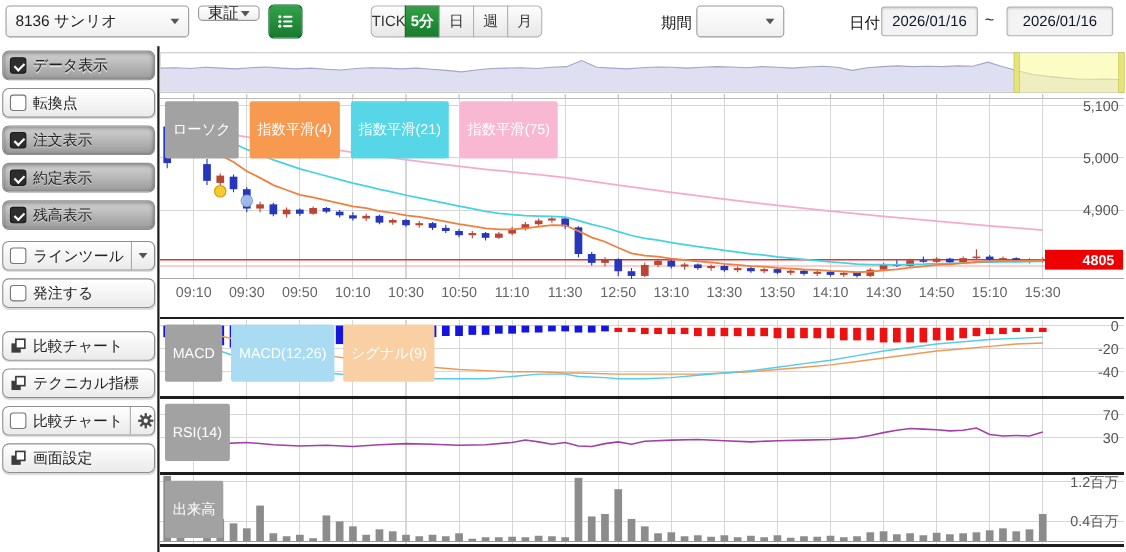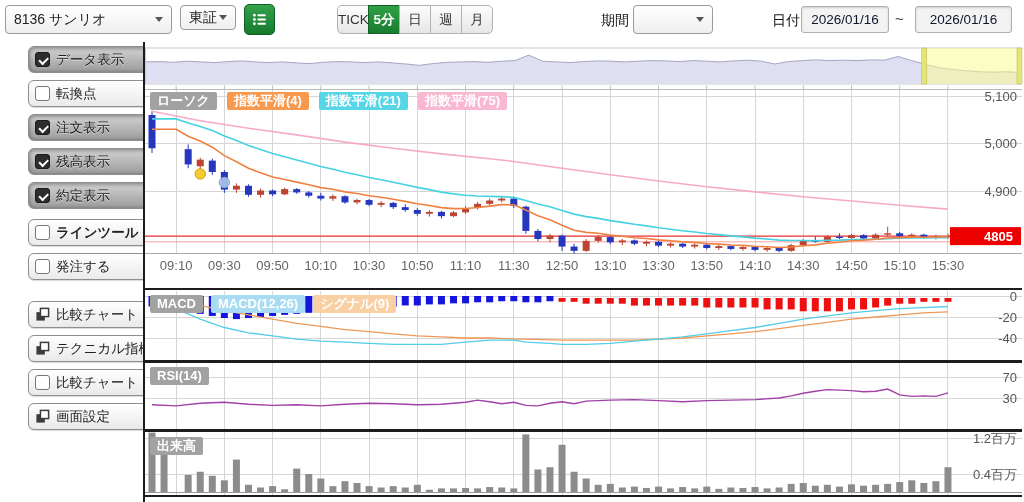--- a/index.html
+++ b/index.html
@@ -22,43 +22,43 @@
   .tf:first-child{border-radius:5px 0 0 5px;margin-left:0;}
   .tf:last-child{border-radius:0 5px 5px 0;}
   .tf.active{background:linear-gradient(#2fa045,#197c2e);color:#fff;border-color:#145f25;font-weight:bold;}
   .lbl{font-size:14px;color:#111;}
   .date-input{background:#f3f3f3;border:1px solid #b0b0b0;border-radius:3px;
       box-shadow:inset 0 1px 2px rgba(0,0,0,.15);display:flex;align-items:center;justify-content:center;
       font-size:13.5px;color:#0f172a;box-sizing:border-box;cursor:text;}
   .tilde{font-size:15px;color:#333;}
 
   
-  .sidebar{position:absolute;left:0;top:42px;width:143px;bottom:0;background:#fff;padding-top:2px;box-sizing:border-box;padding-left:26px;}
+  .sidebar{position:absolute;left:0;top:42px;width:143px;bottom:0;background:#fff;padding-top:2px;box-sizing:border-box;}
   .sbtn{display:flex;align-items:center;gap:6px;width:139px;height:27px;margin:7px 0 0 2px;
         border:1px solid #8e8e8e;border-radius:6px;padding:0 6px;font-size:13.5px;color:#222;
         cursor:pointer;font-family:inherit;box-sizing:border-box;
         background:linear-gradient(#ffffff,#eaeaea);box-shadow:0 1px 1px rgba(0,0,0,.15);}
   .sbtn:first-child{margin-top:2px;}
   .sbtn.on{background:linear-gradient(#d4d4d4,#9b9b9b);box-shadow:inset 0 1px 4px rgba(0,0,0,.45);
         text-shadow:0 1px 0 rgba(255,255,255,.55);}
-  .sbtn.gap1{margin-top:10px;font-weight:bold;}
+  .sbtn.gap1{margin-top:10px;}
   .sbtn.gap2{margin-top:21px;}
   .cb{width:15px;height:15px;border:1px solid #777;border-radius:3px;background:#fff;position:relative;flex:none;box-sizing:border-box;}
   .cb.on{background:#2d2d2d;border-color:#1a1a1a;}
   .cb.on::after{content:"";position:absolute;left:2.5px;top:3.5px;width:7px;height:3.5px;
         border-left:2px solid #fff;border-bottom:2px solid #fff;transform:rotate(-45deg);}
   .sbl{white-space:nowrap;}
   .split-end{margin-left:auto;border-left:1px solid #aaa;align-self:stretch;display:flex;align-items:center;padding-left:6px;}
   .winic{flex:none;}
 
   
   .chart-wrap{position:absolute;left:143px;top:42px;width:879px;height:460px;border-left:2px solid #1b1b1b;background:#fff;}
   .chart-wrap svg{display:block;}
   .legend{position:absolute;display:flex;gap:10px;pointer-events:none;}
-  .badge{color:#fff;font-size:13px;font-weight:bold;padding:1px 7px;border-radius:2px;white-space:nowrap;line-height:16px;}
+  .badge{color:#fff;font-size:13px;font-weight:normal;padding:18px 7px;border-radius:2px;white-space:nowrap;line-height:16px;}
   .b-gray{background:#a2a2a2;}
   .b-ema9{background:#f79a50;}
   .b-ema21{background:#56d6e6;}
   .b-ema75{background:#f8b8d2;}
   .b-macd12{background:#a9dcf2;}
   .b-sig{background:#f9cfa4;}
   svg text{font-family:"Liberation Sans","DejaVu Sans",sans-serif;}
 </style>
 </head>
 <body>
@@ -92,21 +92,21 @@
   </defs>
 </svg>
 
 <div class="app">
 
   <div class="topbar">
     <div class="sel abs" style="left:5px;top:5px;width:167px;height:29px;">
       <span>8136 サンリオ</span>
       <span class="caret"></span>
     </div>
-    <div class="sel abs" style="left:180px;top:5px;width:56px;height:25px;">
+    <div class="sel abs" style="left:180px;top:5px;width:56px;height:14px;">
       <span>東証</span>
       <span class="caret"></span>
     </div>
     <button class="green-btn abs" style="left:244px;top:4px;width:31px;height:31px;">
       <svg width="17" height="17">
           <use href="#ic-list"></use>
         </svg>
     </button>
 
     <div class="tf-group abs" style="left:337px;top:5px;">
@@ -137,25 +137,25 @@
     <button class="sbtn">
       <span class="cb"></span>
       <span class="sbl">転換点</span>
     </button>
     <button class="sbtn on">
       <span class="cb on"></span>
       <span class="sbl">注文表示</span>
     </button>
     <button class="sbtn on">
       <span class="cb on"></span>
-      <span class="sbl">残高表示</span>
+      <span class="sbl">約定表示</span>
     </button>
     <button class="sbtn on">
       <span class="cb on"></span>
-      <span class="sbl">約定表示</span>
+      <span class="sbl">残高表示</span>
     </button>
     <button class="sbtn gap1">
       <span class="cb"></span>
       <span class="sbl">ラインツール</span>
       <span class="split-end">
           <span class="caret"></span>
         </span>
     </button>
     <button class="sbtn">
       <span class="cb"></span>

